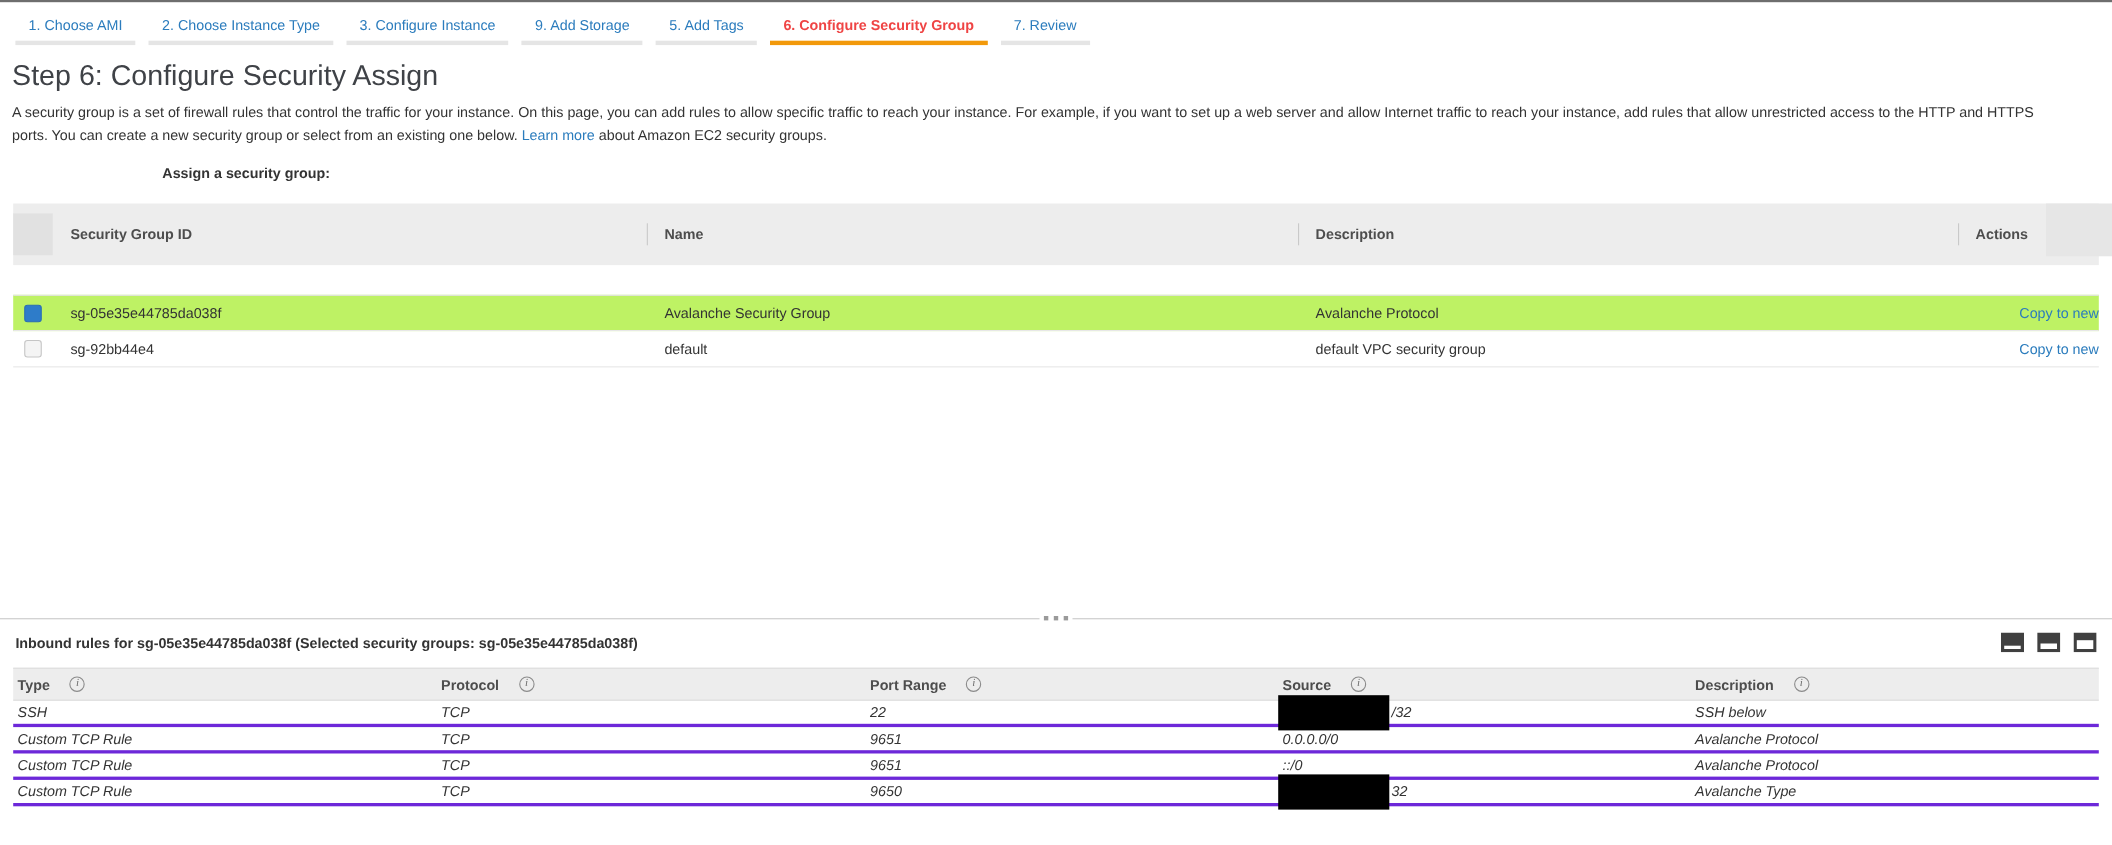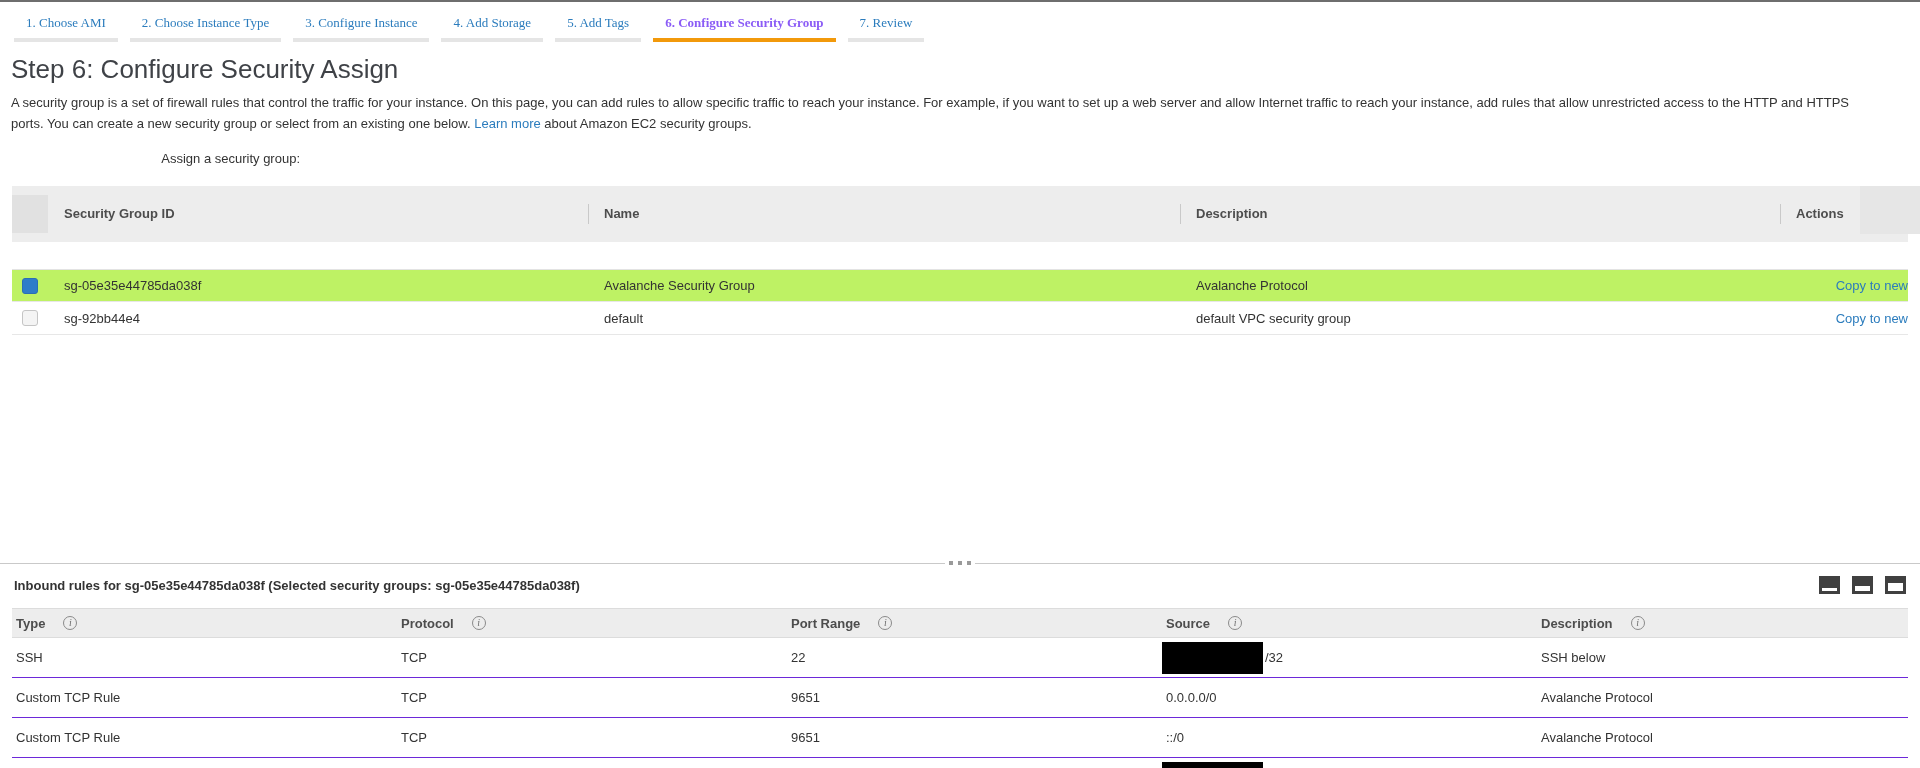--- a/index.html
+++ b/index.html
@@ -7,49 +7,49 @@
   body {
     font-family: "Liberation Sans", sans-serif;
     font-size: 13px;
     color: #333;
     background: #fff;
     overflow: hidden;
     border-top: 2px solid #6e6e6e;
   }
 
   
-  .tabs { display: flex; padding: 5px 0 0 14px; font-family: Liberation Serif, serif; }
+  .tabs { display: flex; padding: 5px 0 0 14px; }
   .tab {
     margin-right: 12px;
     padding: 8px 12px 7px 12px;
     border-bottom: 4px solid #e5e5e5;
     color: #2b7cbd;
     white-space: nowrap;
     cursor: pointer;
   }
-  .tab.active { color: #8b5cf6; font-weight: bold; border-bottom-color: #f2990b; }
+  .tab.active { color: #ef4444; font-weight: bold; border-bottom-color: #f2990b; }
 
   
   .page-title {
     font-size: 26px;
     font-weight: 400;
     color: #3f4247;
     margin: 12px 0 7px 11px;
   }
   .page-desc {
     margin-left: 11px;
     width: 1856px;
     line-height: 21px;
     color: #333;
   }
   a.link { color: #2b7cbd; text-decoration: none; cursor: pointer; }
 
   
   .assign-block { display: flex; margin-top: 13px; }
-  .assign-label { width: 300px; text-align: right; font-weight: normal; color: #333; padding-top: 4px; }
+  .assign-label { width: 300px; text-align: right; font-weight: bold; color: #333; padding-top: 4px; }
   .assign-options { margin-left: 6px; }
   .opt { display: flex; align-items: center; height: 27px; cursor: pointer; }
   .radio {
     width: 13px; height: 13px; border-radius: 50%;
     border: 1px solid #979797; background: #fff;
     margin-right: 6px; position: relative; flex: none;
   }
   .radio.checked { border-color: #2b7cbd; }
   .radio.checked::after {
     content: ""; position: absolute; left: 2px; top: 2px;
@@ -109,35 +109,35 @@
     font-weight: bold; color: #4d4d4d;
   }
   .ib-head .hcell { padding-left: 4px; display: flex; align-items: center; gap: 18px; }
   .info-icon {
     width: 14px; height: 14px; border: 1px solid #8a8a8a; border-radius: 50%;
     color: #6e6e6e; font-size: 10px; line-height: 12px; text-align: center;
     display: inline-block; font-style: italic; font-weight: normal;
     font-family: "Liberation Serif", serif; cursor: pointer; flex: none;
   }
   .info-icon::before { content: "i"; }
-  .ib-row { height: 40px; border-bottom: 1px solid #6d28d9; }
+  .ib-row { height: 24px; border-bottom: 3px solid #6d28d9; font-style: italic; }
   .ib-row > div { padding-left: 4px; }
   .redact {
     display: inline-block; width: 101px; height: 32px; background: #000;
     vertical-align: middle; margin: -9px 2px -9px -4px;
   }
 </style>
 </head>
 <body>
 
 <div class="tabs">
   <div class="tab">1. Choose AMI</div>
   <div class="tab">2. Choose Instance Type</div>
   <div class="tab">3. Configure Instance</div>
-  <div class="tab">4. Add Storage</div>
+  <div class="tab">9. Add Storage</div>
   <div class="tab">5. Add Tags</div>
   <div class="tab active">6. Configure Security Group</div>
   <div class="tab">7. Review</div>
 </div>
 
 <h1 class="page-title">Step 6: Configure Security Assign</h1>
 <p class="page-desc"><span>A security group is a set of firewall rules that control the traffic for your instance. On this page, you can add rules to allow specific traffic to reach your instance. For example, if you want to set up a web server and allow Internet traffic to reach your instance, add rules that allow unrestricted access to the HTTP and HTTPS ports. You can create a new security group or select from an existing one below. </span><a class="link">Learn more</a><span> about Amazon EC2 security groups.</span></p>
 
 <div class="assign-block">
   <div class="assign-label">Assign a security group:</div>

